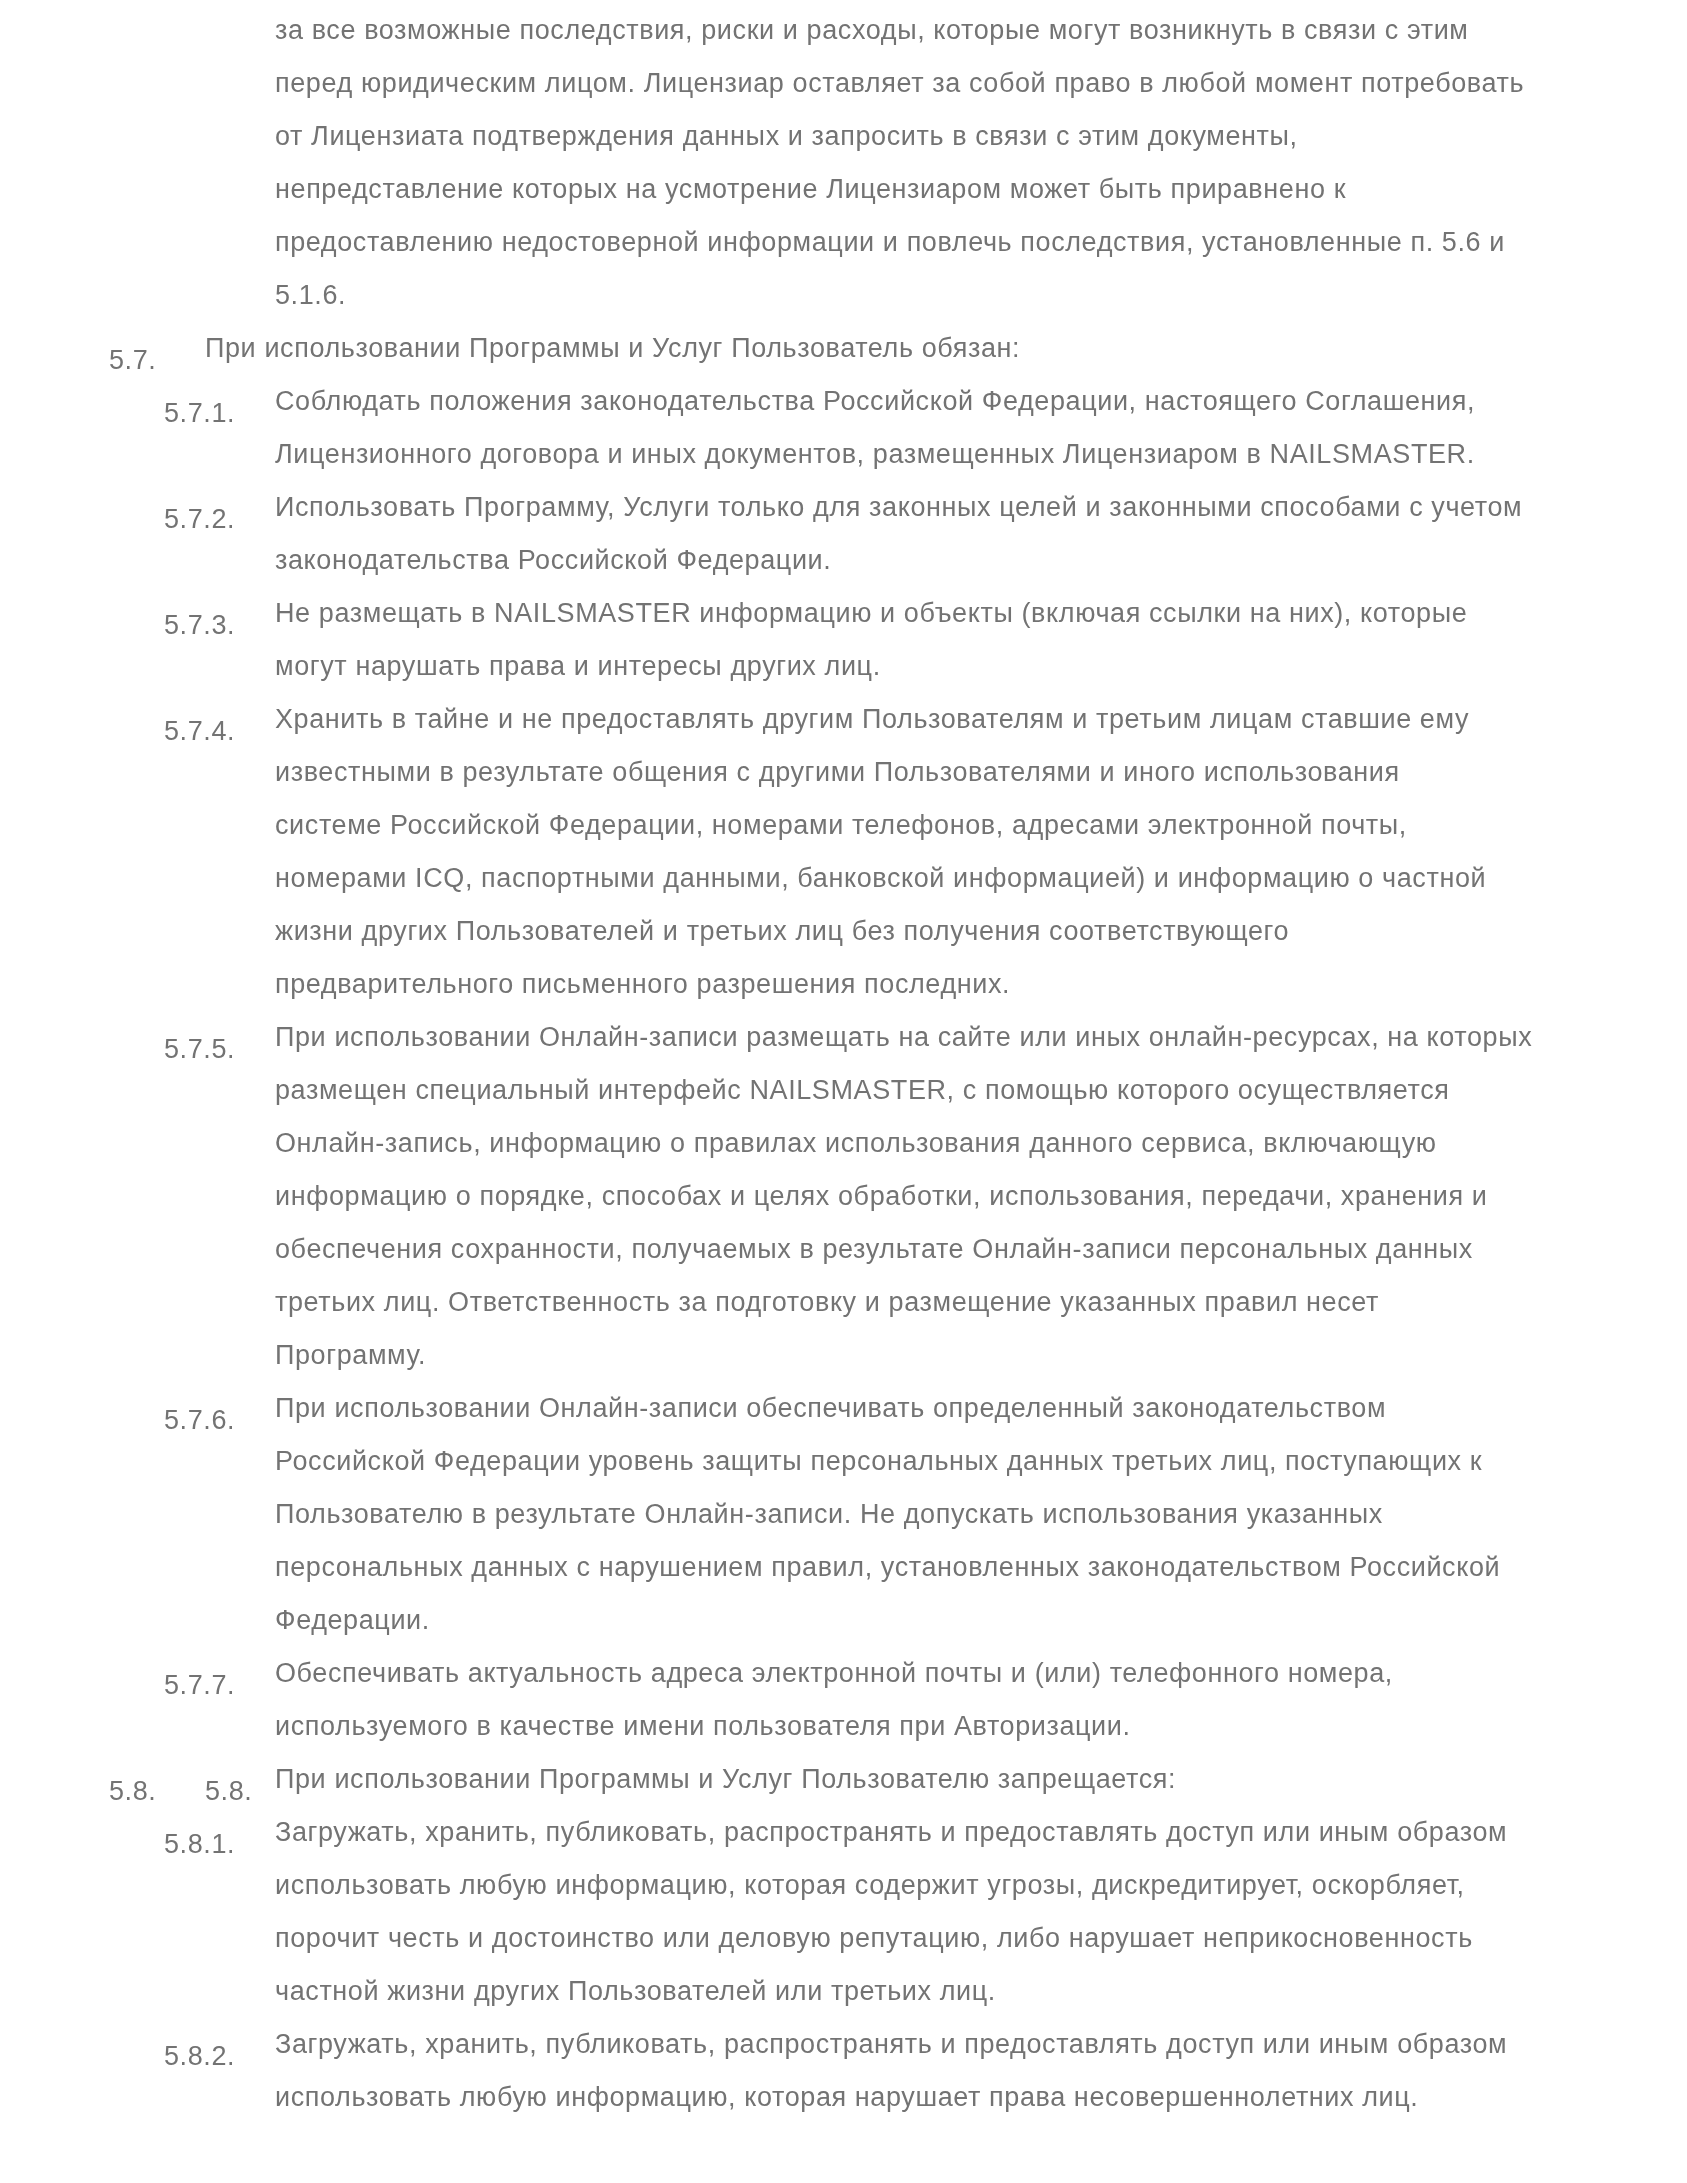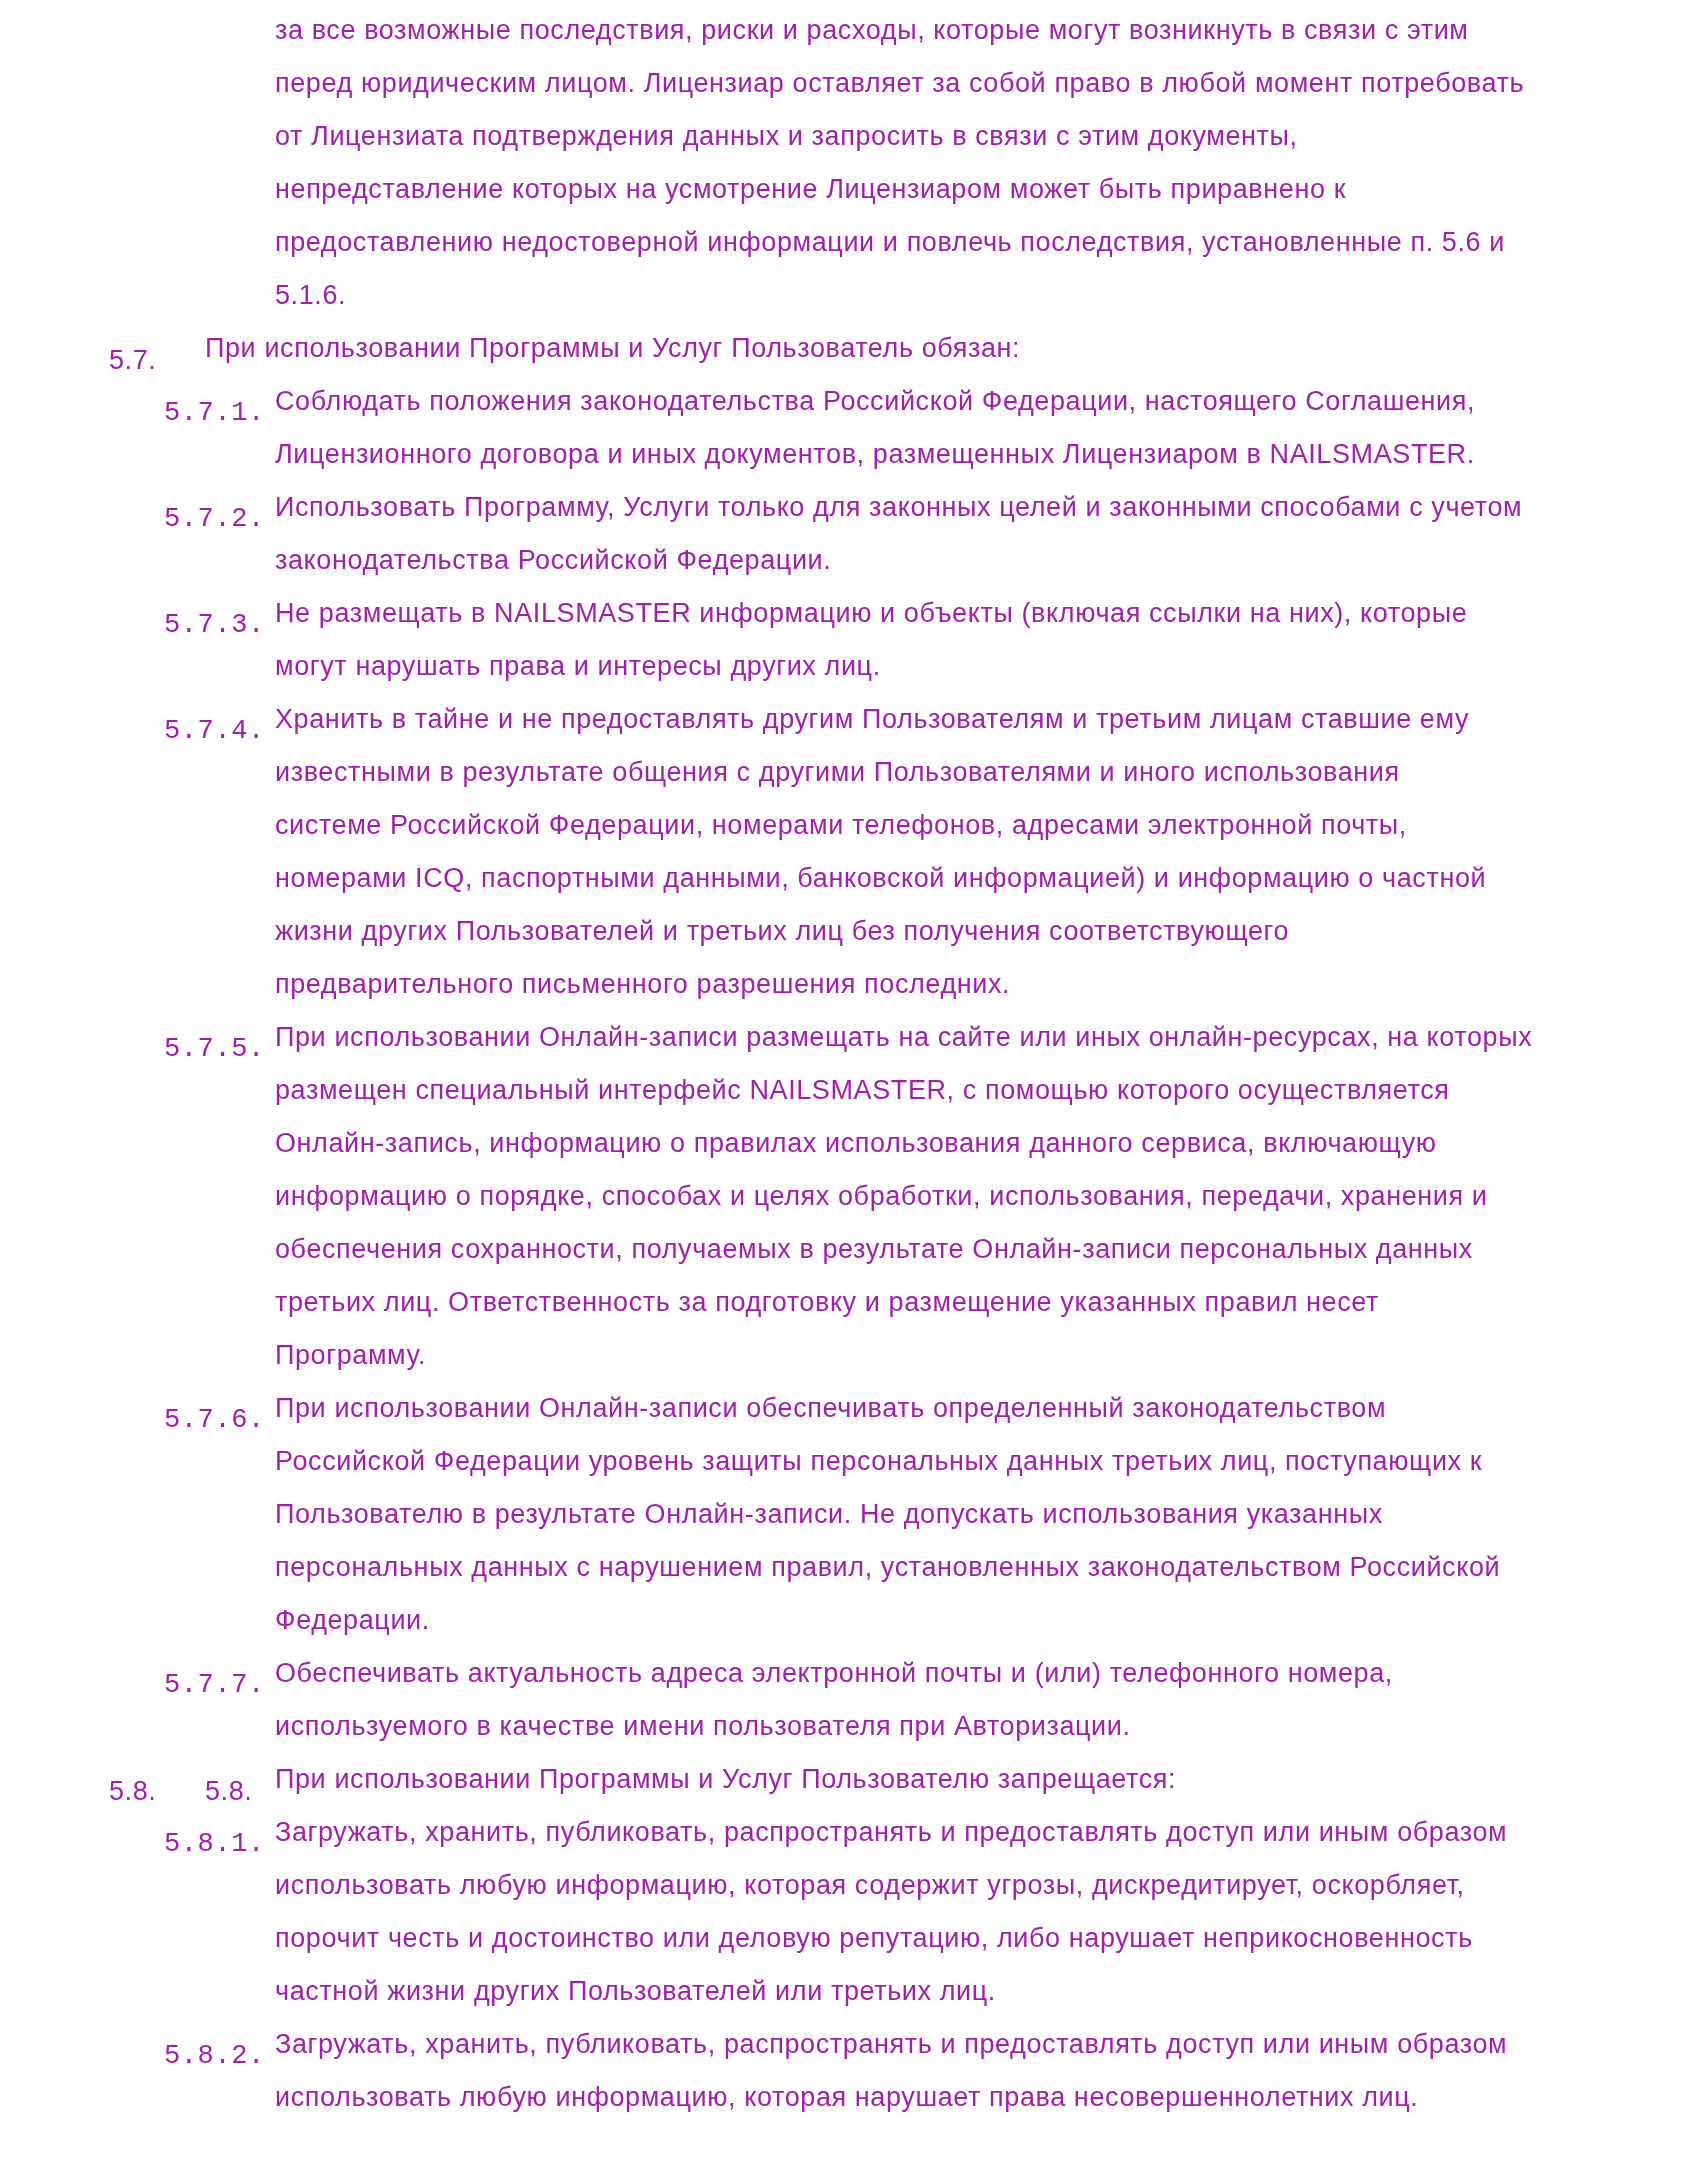--- a/index.html
+++ b/index.html
@@ -26,35 +26,35 @@
     position: relative;
   }
   .num {
     position: absolute;
     top: 12px;
     height: 53px;
     line-height: 53px;
     white-space: nowrap;
   }
   .num-l1 { left: 109px; }
-  .num-l2 { left: 164px; font-family: Liberation Mono, monospace; }
+  .num-l2 { left: 164px; }
   .num-dup { left: 205px; }
   .text { display: block; }
   .indent-body { margin-left: 275px; }
   .indent-l1 { margin-left: 205px; }
   .line {
     height: 53px;
     line-height: 53px;
     white-space: nowrap;
   }
 </style>
 </head>
 <body>
 
-<div class="page" style="background: rgb(255, 255, 255); color: #a21caf;">
+<div class="page" style="background: rgb(255, 255, 255); color: #737373;">
     <div class="clause">
       <div class="text indent-body">
         <div class="line">за все возможные последствия, риски и расходы, которые могут возникнуть в связи с этим</div>
         <div class="line">перед юридическим лицом. Лицензиар оставляет за собой право в любой момент потребовать</div>
         <div class="line">от Лицензиата подтверждения данных и запросить в связи с этим документы,</div>
         <div class="line">непредставление которых на усмотрение Лицензиаром может быть приравнено к</div>
         <div class="line">предоставлению недостоверной информации и повлечь последствия, установленные п. 5.6 и</div>
         <div class="line">5.1.6.</div>
       </div>
     </div>

